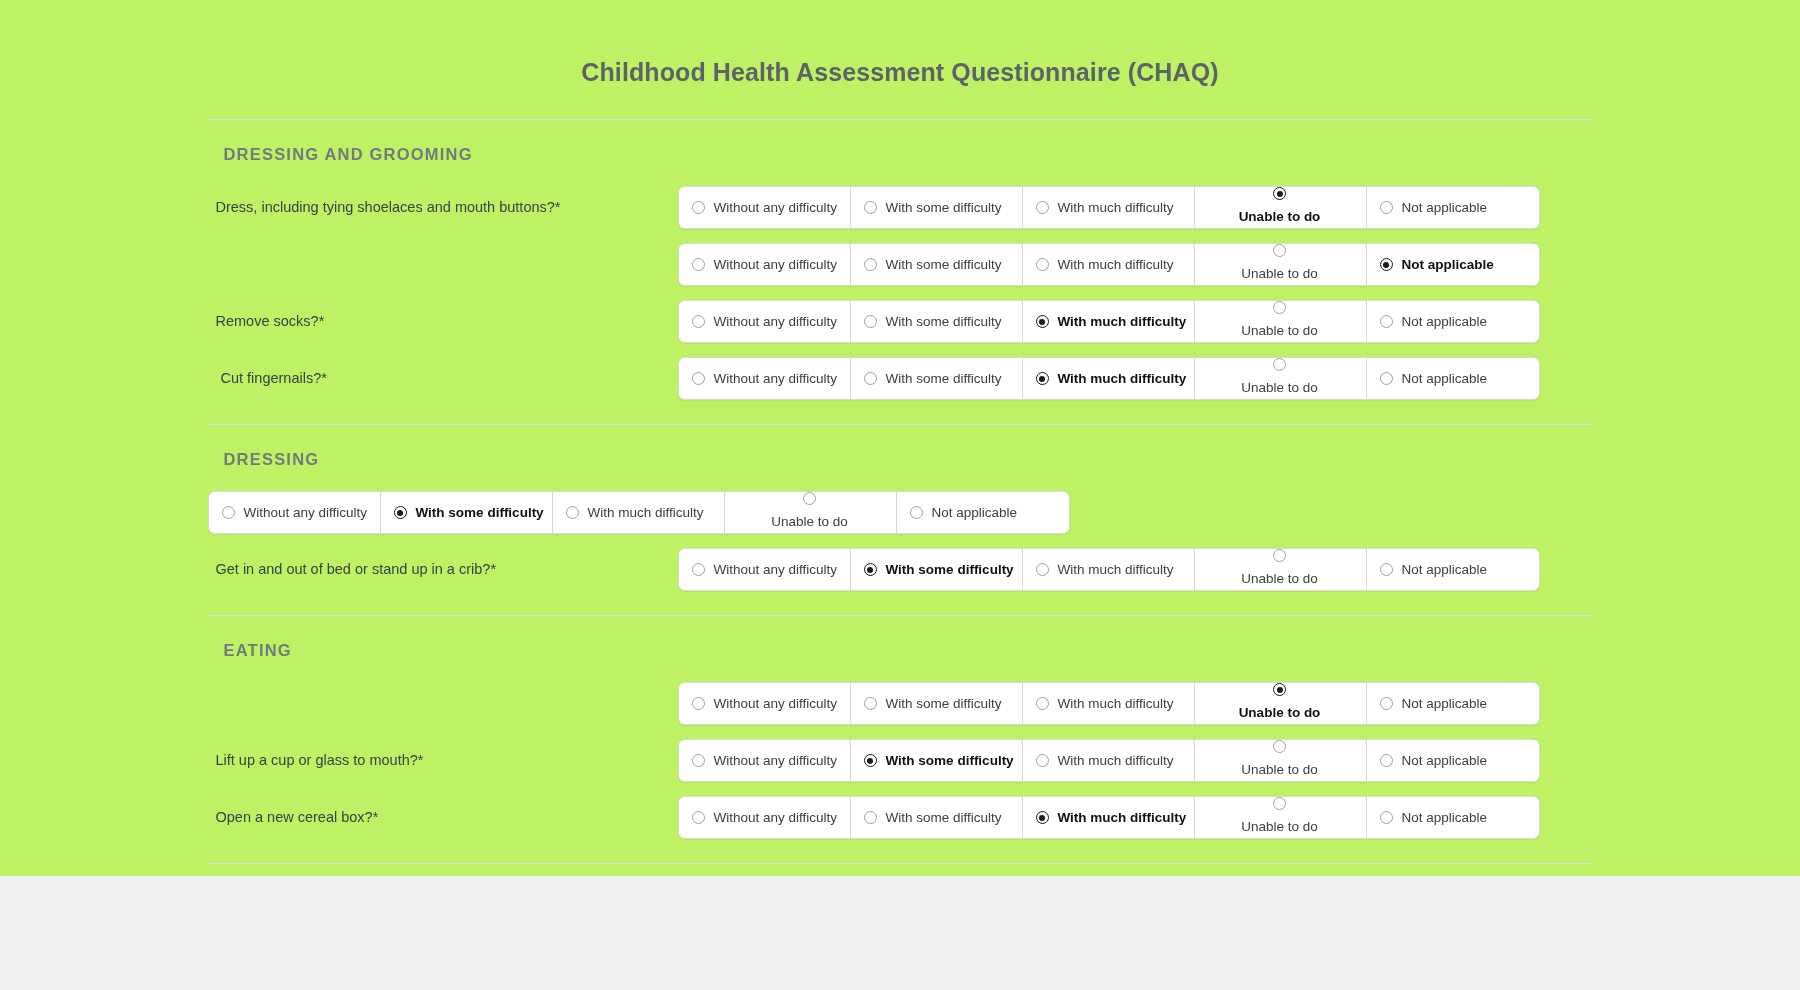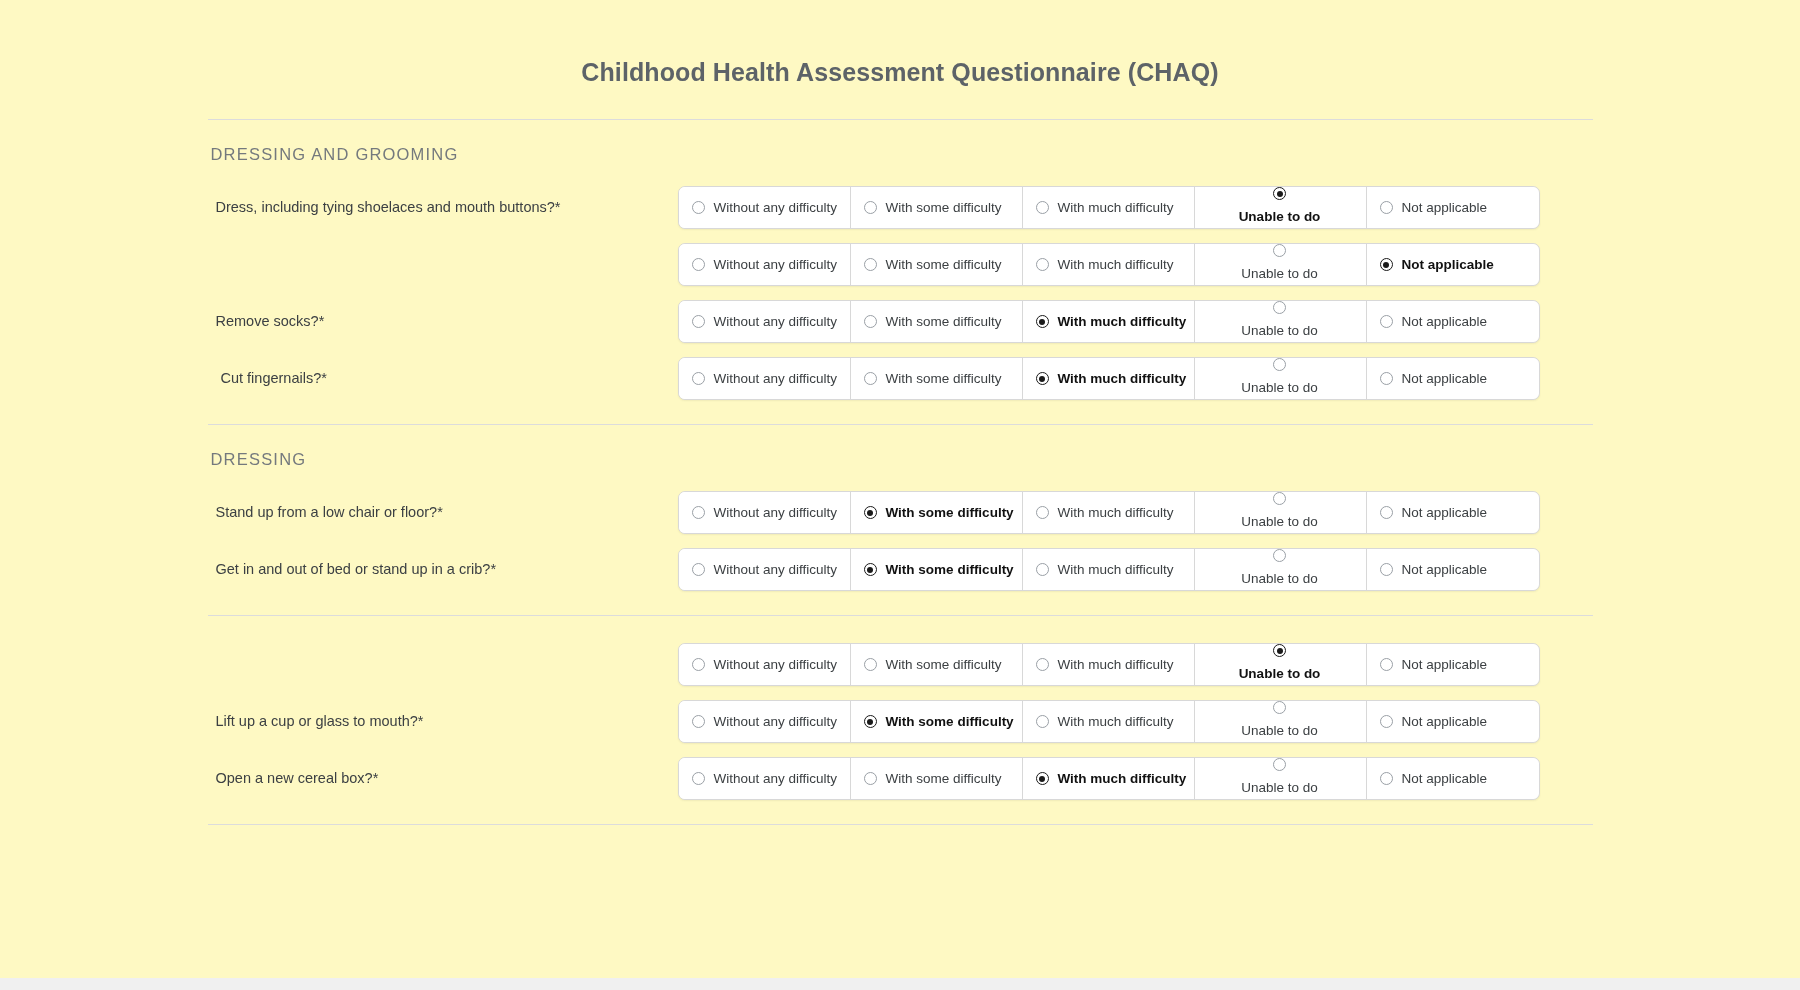--- a/index.html
+++ b/index.html
@@ -6,24 +6,24 @@
     margin: 0;
     padding: 0;
     background: #f0f0f0;
     width: 1800px;
     height: 990px;
     font-family: "Liberation Sans", sans-serif;
     -webkit-font-smoothing: antialiased;
   }
   .page {
     width: 1800px;
-    height: 978px;
+    height: 876px;
     position: relative;
     overflow: hidden;
-    background: #fef9c3;
+    background: #bef264;
   }
   .form-wrap {
     width: 1385px;
     margin: 0 auto;
     padding-top: 58px;
   }
   .form-title {
     text-align: center;
     font-size: 25px;
     font-weight: bold;
@@ -33,24 +33,24 @@
     border-bottom: 1px solid #dcdcdc;
     margin: 0 0 0 0;
   }
   .section {
     border-bottom: 1px solid #dcdcdc;
     padding: 25px 0 22px 0;
   }
   .section:last-child { border-bottom: 1px solid #dcdcdc; }
   .section-title {
     font-size: 16.5px;
-    font-weight: normal;
+    font-weight: bold;
     color: #74797d;
     letter-spacing: 1.2px;
-    margin: 0 0 20px 3px;
+    margin: 0 0 20px 16px;
   }
   .row {
     display: flex;
     align-items: center;
     min-height: 47px;
     margin-bottom: 10px;
   }
   .row:last-child { margin-bottom: 0; align-items: center; }
   .q-label {
     width: 470px;
@@ -229,21 +229,20 @@
               <div class="opt w5">
                 <span class="radio"></span>
                 <span class="opt-label">Not applicable</span>
               </div>
             </div>
           </div>
         </div>
         <div class="section">
           <div class="section-title">DRESSING</div>
           <div class="row">
-            <div class="q-label">Stand up from a low chair or floor?*</div>
             <div class="options">
               <div class="opt w1">
                 <span class="radio"></span>
                 <span class="opt-label">Without any difficulty</span>
               </div>
               <div class="opt w2 selected">
                 <span class="radio"></span>
                 <span class="opt-label">With some difficulty</span>
               </div>
               <div class="opt w3">
@@ -280,20 +279,21 @@
                 <span class="opt-label">Unable to do</span>
               </div>
               <div class="opt w5">
                 <span class="radio"></span>
                 <span class="opt-label">Not applicable</span>
               </div>
             </div>
           </div>
         </div>
         <div class="section">
+          <div class="section-title">EATING</div>
           <div class="row">
             <div class="q-label"></div>
             <div class="options">
               <div class="opt w1">
                 <span class="radio"></span>
                 <span class="opt-label">Without any difficulty</span>
               </div>
               <div class="opt w2">
                 <span class="radio"></span>
                 <span class="opt-label">With some difficulty</span>

